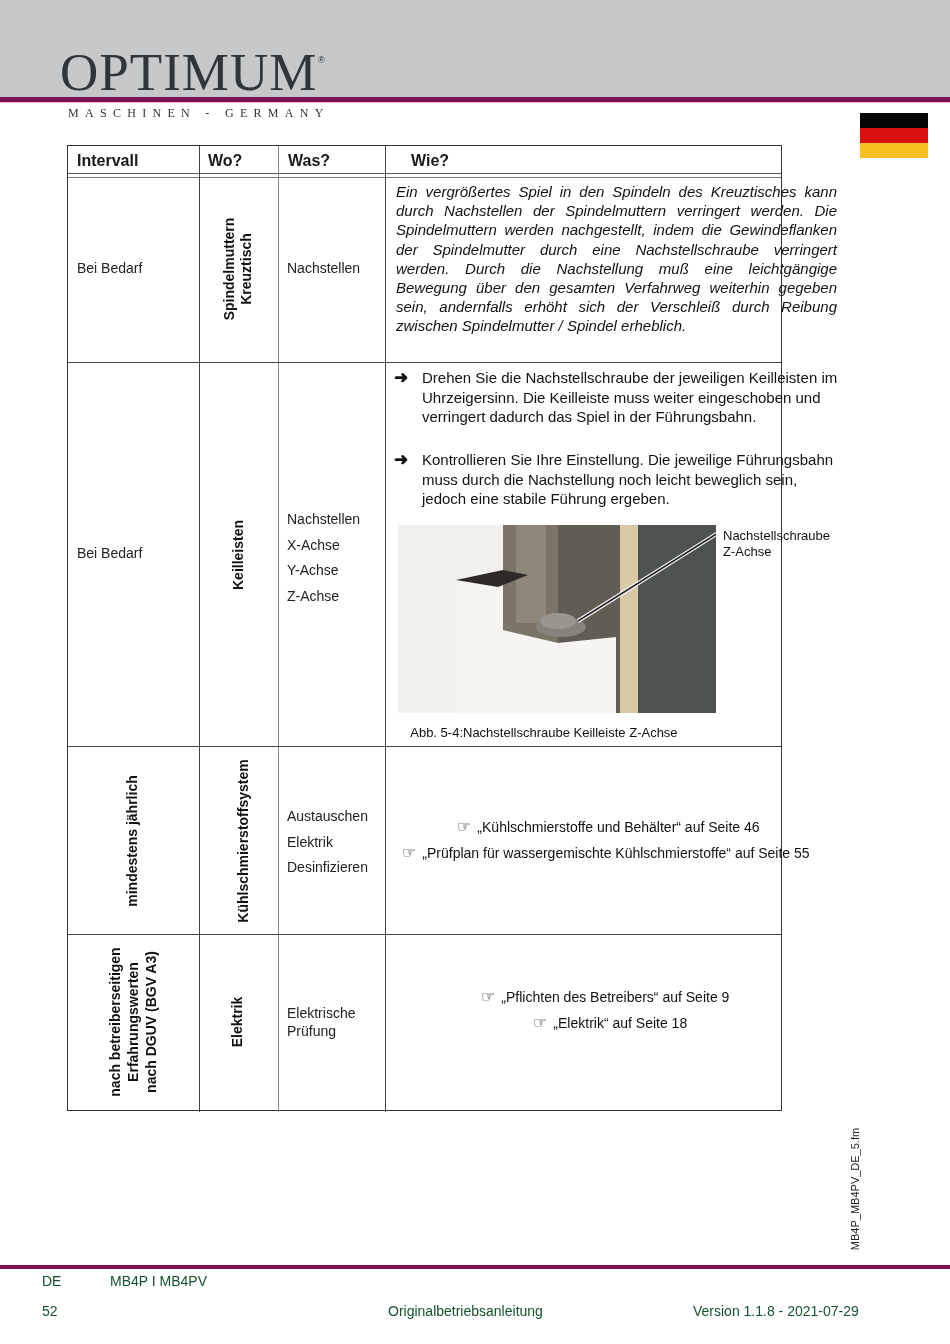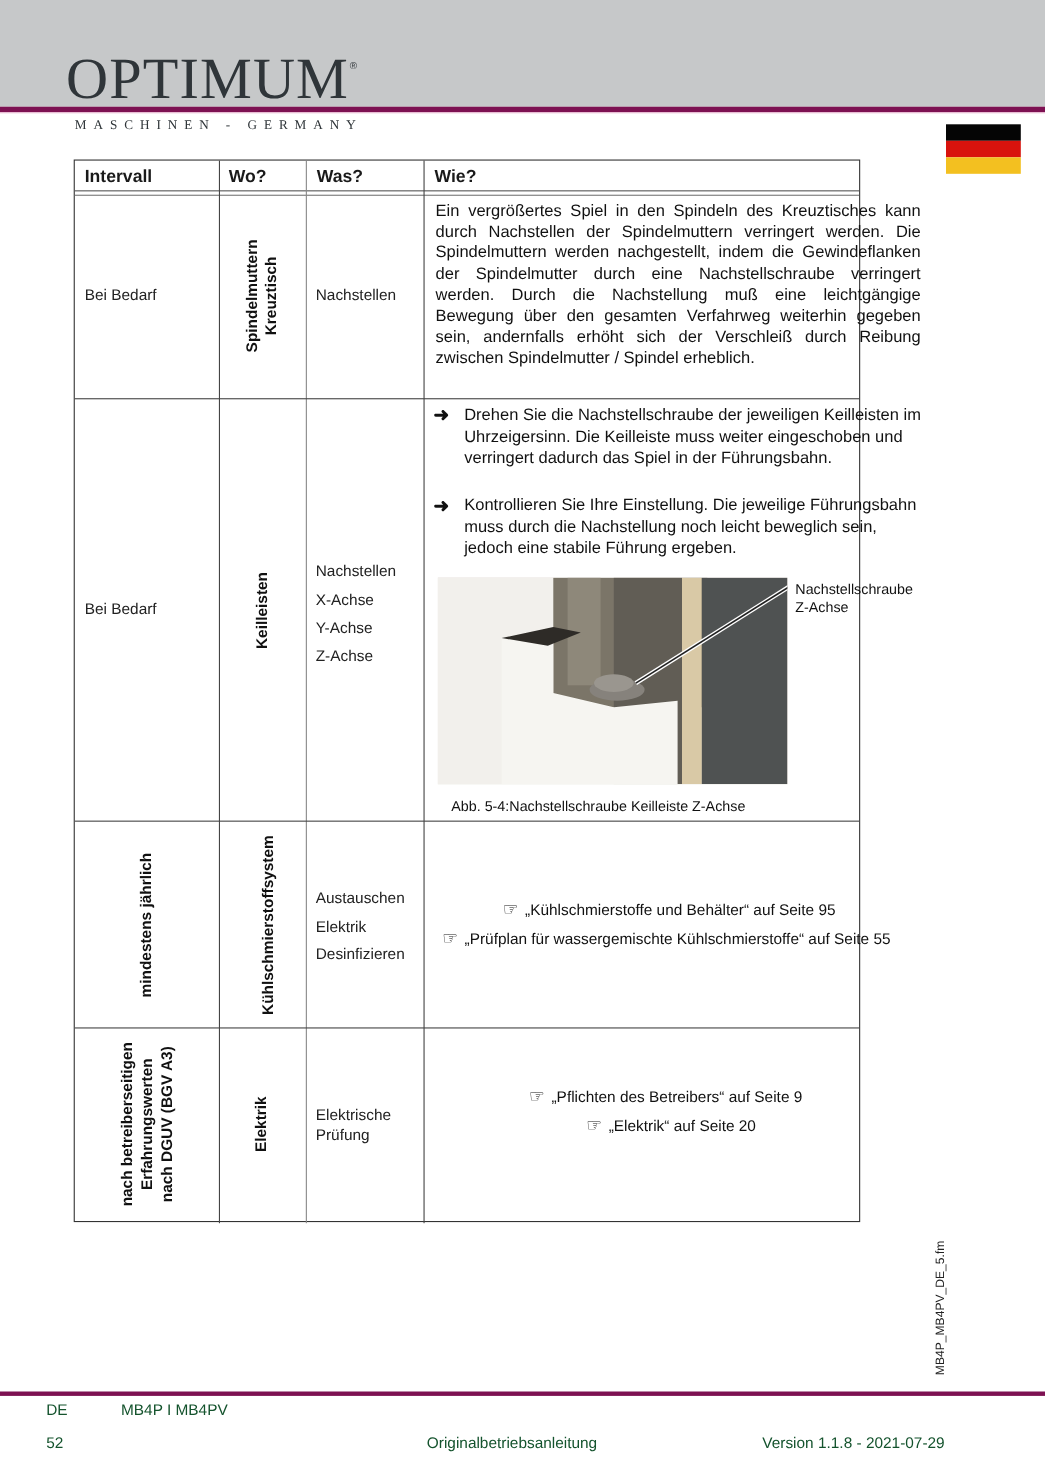--- a/index.html
+++ b/index.html
@@ -25,21 +25,21 @@
     .tbl { position: absolute; left: 67px; top: 145px; width: 715px; height: 966px; border: 1.5px solid #333; }
     .hdr { position: absolute; left: 0; top: 0; width: 100%; height: 28px; border-bottom: 1px solid #555; }
     .hdr-gap { position: absolute; left: 0; top: 31px; width: 100%; height: 1px; background: #777; }
     .hdr-cell { position: absolute; top: 6px; font-weight: bold; font-size: 16px; }
     .vline { position: absolute; top: 0; width: 1px; background: #444; }
     .hline { position: absolute; left: 0; width: 100%; height: 1px; background: #444; }
 
     .cell-text { position: absolute; font-size: 14px; color: #222; }
     .vert { position: absolute; transform: rotate(-90deg); transform-origin: center center; font-weight: bold; font-size: 14px; text-align: center; line-height: 17px; white-space: nowrap; color: #111; }
 
-    .wie-para { position: absolute; left: 328px; top: 36px; width: 441px; font-size: 15px; line-height: 19.2px; text-align: justify; color: #111; }
+    .wie-para { position: absolute; left: 328px; top: 36px; width: 441px; font-size: 15px; line-height: 19.2px; text-align: justify; color: #111; font-style: italic; }
     .step { position: absolute; left: 326px; width: 445px; font-size: 15px; line-height: 19.5px; color: #111; }
     .step .arrow { position: absolute; left: 0; top: 0; font-size: 17px; font-weight: bold; }
     .step .txt { display: block; margin-left: 28px; }
 
     .photo { position: absolute; left: 330px; top: 379px; width: 318px; height: 188px; overflow: hidden; background: #e9e6df; }
     .photo-callout { position: absolute; left: 655px; top: 382px; font-size: 13px; line-height: 16px; color: #111; }
     .caption { position: absolute; left: 327px; top: 579px; font-size: 13px; color: #111; text-align: right; }
     .caption .num { display: inline-block; width: 68px; }
 
     .ref { position: absolute; font-size: 14px; color: #111; white-space: nowrap; }
@@ -64,21 +64,21 @@
   <div class="s1"></div>
   <div class="s2"></div>
   <div class="s3"></div>
 </div>
 
 <div class="tbl">
   <div class="hdr">
     <span class="hdr-cell" style="left:9px">Intervall</span>
     <span class="hdr-cell" style="left:140px">Wo?</span>
     <span class="hdr-cell" style="left:220px">Was?</span>
-    <span class="hdr-cell" style="left:327px">Wie?</span>
+    <span class="hdr-cell" style="left:343px">Wie?</span>
   </div>
   <div class="hdr-gap"></div>
 
   <div class="vline" style="left:131px;height:966px"></div>
   <div class="vline" style="left:210px;height:966px;background:#888"></div>
   <div class="vline" style="left:317px;height:966px"></div>
 
   <div class="hline" style="top:216px"></div>
   <div class="hline" style="top:600px"></div>
   <div class="hline" style="top:788px"></div>
@@ -146,21 +146,21 @@
     </div>
     <div class="vert" style="left:90px;top:686px;width:172px;height:18px">
       <div>Kühlschmierstoffsystem</div>
     </div>
     <div class="cell-text" style="left:219px;top:658px;line-height:25.5px">
       <div>Austauschen</div>
       <div>Elektrik</div>
       <div>Desinfizieren</div>
     </div>
     <div class="ref" style="left:389px;top:671px">
-      <span class="hand">☞</span><span>„Kühlschmierstoffe und Behälter“ auf Seite 95</span>
+      <span class="hand">☞</span><span>„Kühlschmierstoffe und Behälter“ auf Seite 46</span>
     </div>
     <div class="ref" style="left:334px;top:697px">
       <span class="hand">☞</span><span>„Prüfplan für wassergemischte Kühlschmierstoffe“ auf Seite 55</span>
     </div>
   </div>
 
   <div>
     <div class="vert" style="left:-12px;top:849px;width:154px;height:54px;line-height:18px">
       <div>nach betreiberseitigen</div>
       <div>Erfahrungswerten</div>
@@ -170,21 +170,21 @@
       <div>Elektrik</div>
     </div>
     <div class="cell-text" style="left:219px;top:858px;line-height:18px">
       <div>Elektrische</div>
       <div>Prüfung</div>
     </div>
     <div class="ref" style="left:413px;top:841px">
       <span class="hand">☞</span><span>„Pflichten des Betreibers“ auf Seite 9</span>
     </div>
     <div class="ref" style="left:465px;top:867px">
-      <span class="hand">☞</span><span>„Elektrik“ auf Seite 20</span>
+      <span class="hand">☞</span><span>„Elektrik“ auf Seite 18</span>
     </div>
   </div>
 </div>
 
 <div class="side-file">MB4P_MB4PV_DE_5.fm</div>
 
 <div class="footer-line"></div>
 <div class="ft" style="left:42px;top:1273px">DE</div>
 <div class="ft" style="left:110px;top:1273px">MB4P I MB4PV</div>
 <div class="ft" style="left:42px;top:1303px">52</div>

